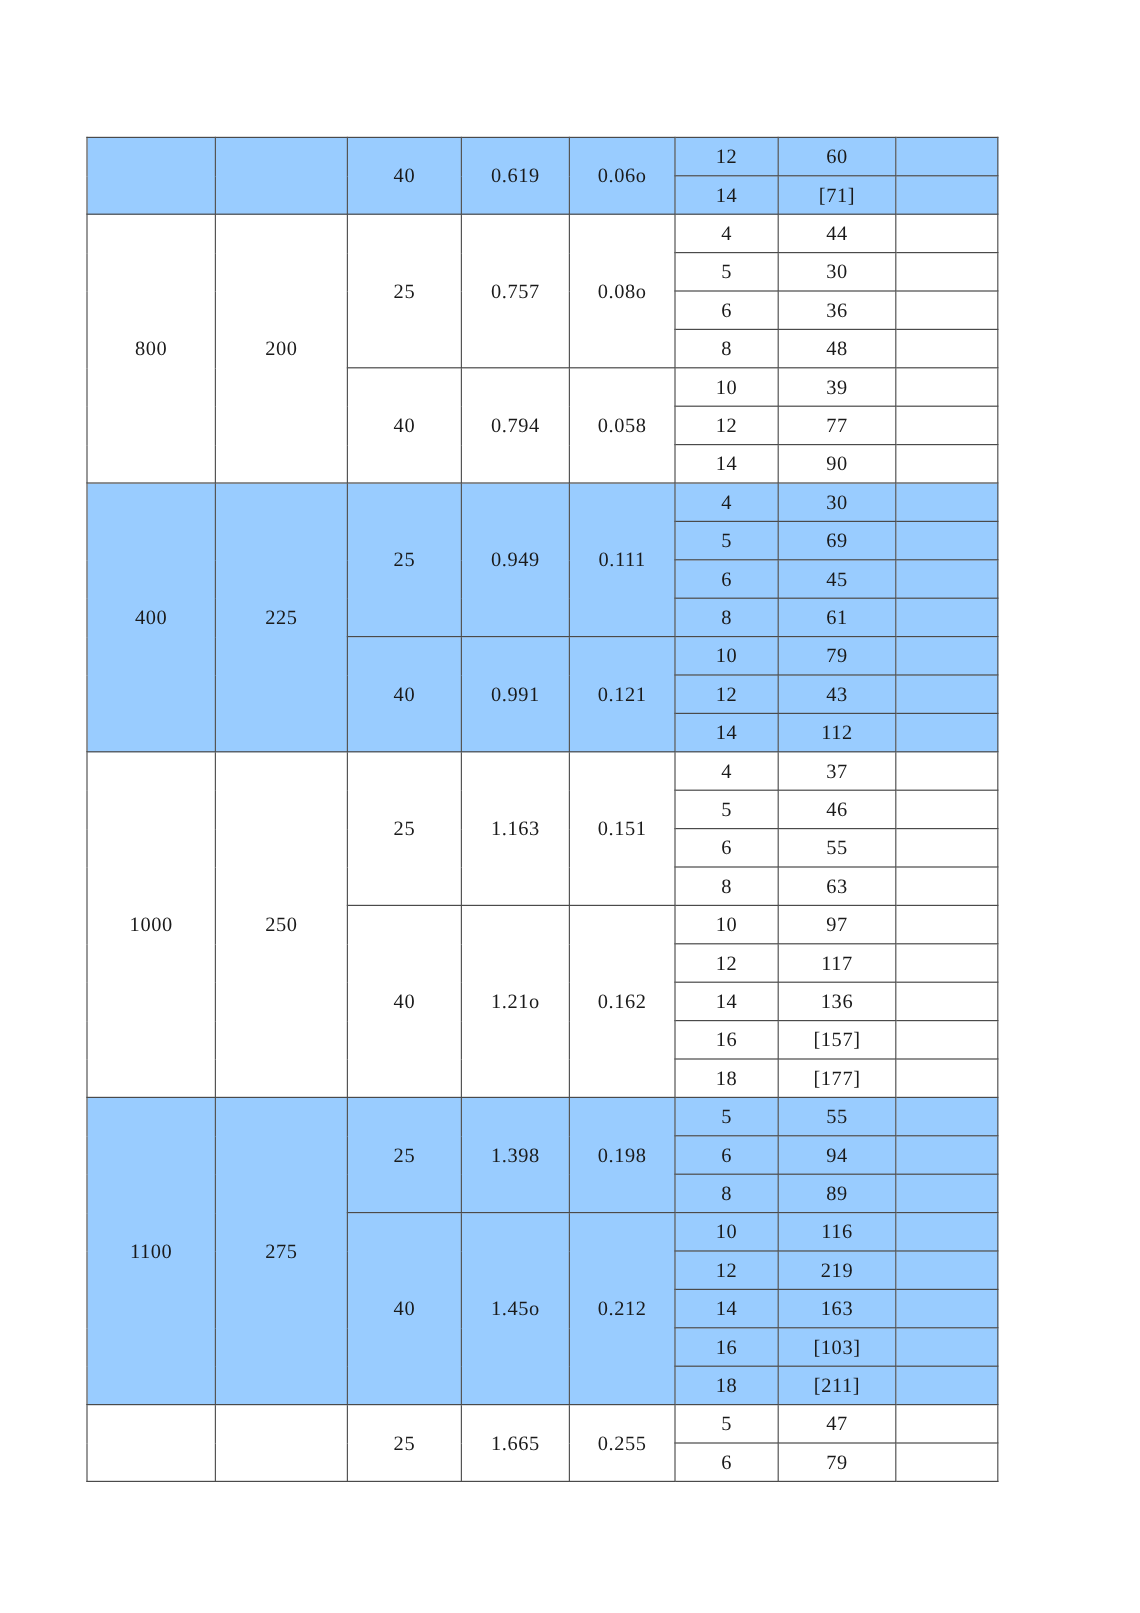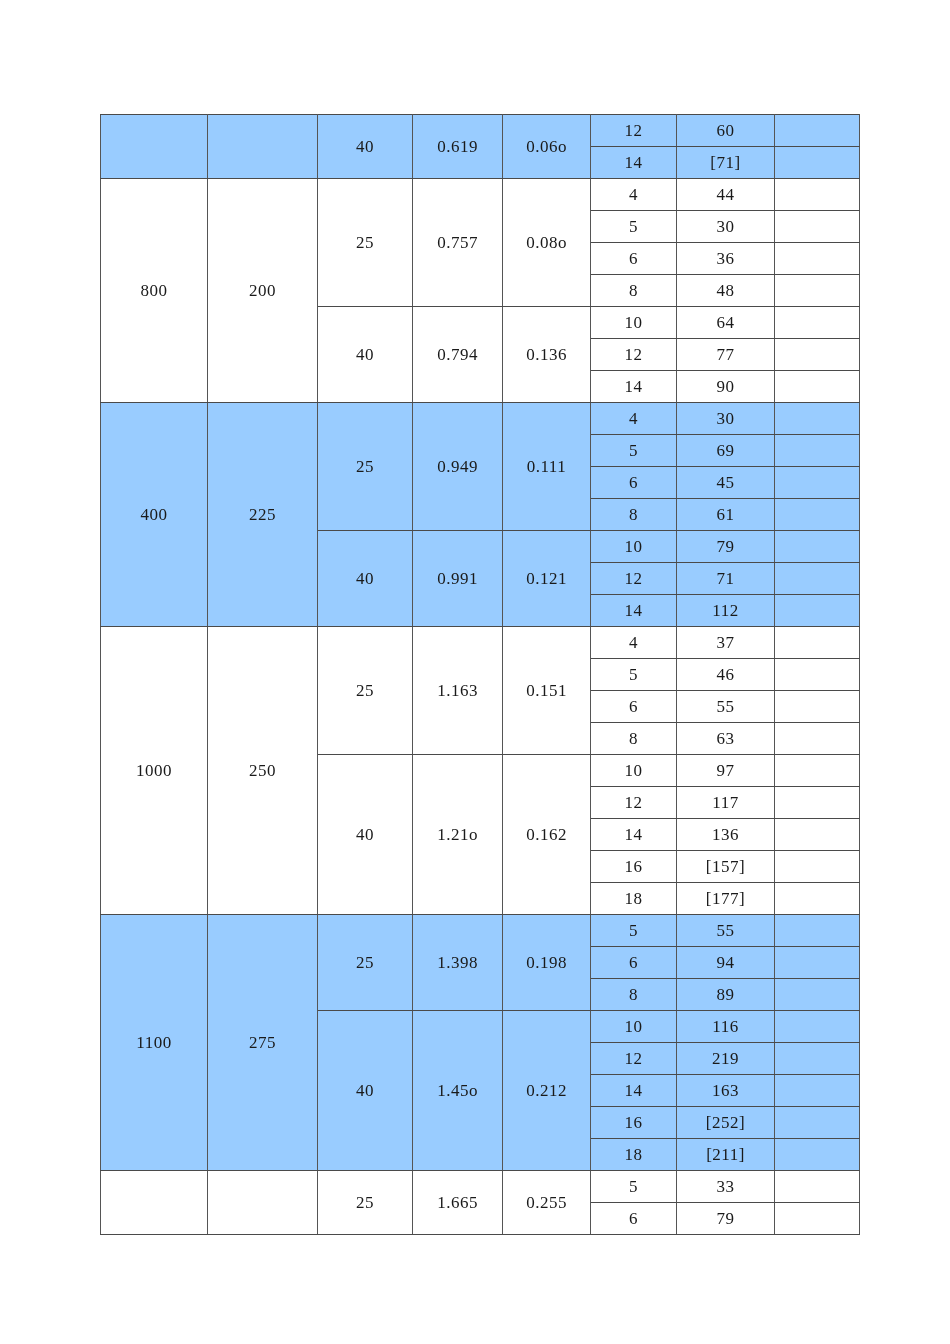--- a/index.html
+++ b/index.html
@@ -11,21 +11,21 @@
     width: 950px;
     height: 1344px;
     position: relative;
     font-family: "Liberation Serif", "DejaVu Serif", serif;
     color: #1a1a1a;
     overflow: hidden;
   }
 
   #sheet {
     position: absolute;
-    left: 100px;
+    left: 72px;
     top: 114px;
     width: 759px;
     height: 1086px;
   }
 
   table.grid {
     border-collapse: collapse;
     table-layout: fixed;
     width: 759px;
     font-size: 17px;
@@ -125,23 +125,23 @@
           <td class="white thick-right"></td>
         </tr>
         <tr class="plain">
           <td class="white">8</td>
           <td class="white">48</td>
           <td class="white thick-right"></td>
         </tr>
         <tr class="plain">
           <td class="white thick-bottom cell-t" rowspan="3">40</td>
           <td class="white thick-bottom cell-a" rowspan="3">0.794</td>
-          <td class="white thick-bottom cell-w thick-right" rowspan="3">0.136</td>
+          <td class="white thick-bottom cell-w thick-right" rowspan="3">0.058</td>
           <td class="white">10</td>
-          <td class="white">64</td>
+          <td class="white">39</td>
           <td class="white thick-right"></td>
         </tr>
         <tr class="plain">
           <td class="white">12</td>
           <td class="white">77</td>
           <td class="white thick-right"></td>
         </tr>
         <tr class="plain">
           <td class="white thick-bottom">14</td>
           <td class="white thick-bottom">90</td>
@@ -175,21 +175,21 @@
         <tr class="band">
           <td class="shade thick-bottom cell-t" rowspan="3">40</td>
           <td class="shade thick-bottom cell-a" rowspan="3">0.991</td>
           <td class="shade thick-bottom cell-w thick-right" rowspan="3">0.121</td>
           <td class="shade">10</td>
           <td class="shade">79</td>
           <td class="shade thick-right"></td>
         </tr>
         <tr class="band">
           <td class="shade">12</td>
-          <td class="shade">71</td>
+          <td class="shade">43</td>
           <td class="shade thick-right"></td>
         </tr>
         <tr class="band">
           <td class="shade thick-bottom">14</td>
           <td class="shade thick-bottom">112</td>
           <td class="shade thick-bottom thick-right"></td>
         </tr>
         <tr class="plain">
           <td class="white merge-label thick-left thick-bottom thick-right" rowspan="9">1000</td>
           <td class="white merge-label thick-bottom thick-right" rowspan="9">250</td>
@@ -276,36 +276,36 @@
           <td class="shade">219</td>
           <td class="shade thick-right"></td>
         </tr>
         <tr class="band">
           <td class="shade">14</td>
           <td class="shade">163</td>
           <td class="shade thick-right"></td>
         </tr>
         <tr class="band">
           <td class="shade">16</td>
-          <td class="shade">[252]</td>
+          <td class="shade">[103]</td>
           <td class="shade thick-right"></td>
         </tr>
         <tr class="band">
           <td class="shade thick-bottom">18</td>
           <td class="shade thick-bottom">[211]</td>
           <td class="shade thick-bottom thick-right"></td>
         </tr>
         <tr class="plain">
           <td class="white merge-label thick-left thick-bottom thick-right" rowspan="2"></td>
           <td class="white merge-label thick-bottom thick-right" rowspan="2"></td>
           <td class="white thick-top thick-bottom cell-t" rowspan="2">25</td>
           <td class="white thick-top thick-bottom cell-a" rowspan="2">1.665</td>
           <td class="white thick-top thick-bottom cell-w thick-right" rowspan="2">0.255</td>
           <td class="white thick-top">5</td>
-          <td class="white thick-top">33</td>
+          <td class="white thick-top">47</td>
           <td class="white thick-top thick-right"></td>
         </tr>
         <tr class="plain">
           <td class="white thick-bottom">6</td>
           <td class="white thick-bottom">79</td>
           <td class="white thick-bottom thick-right"></td>
         </tr>
       </tbody>
   </table>
 </div>

